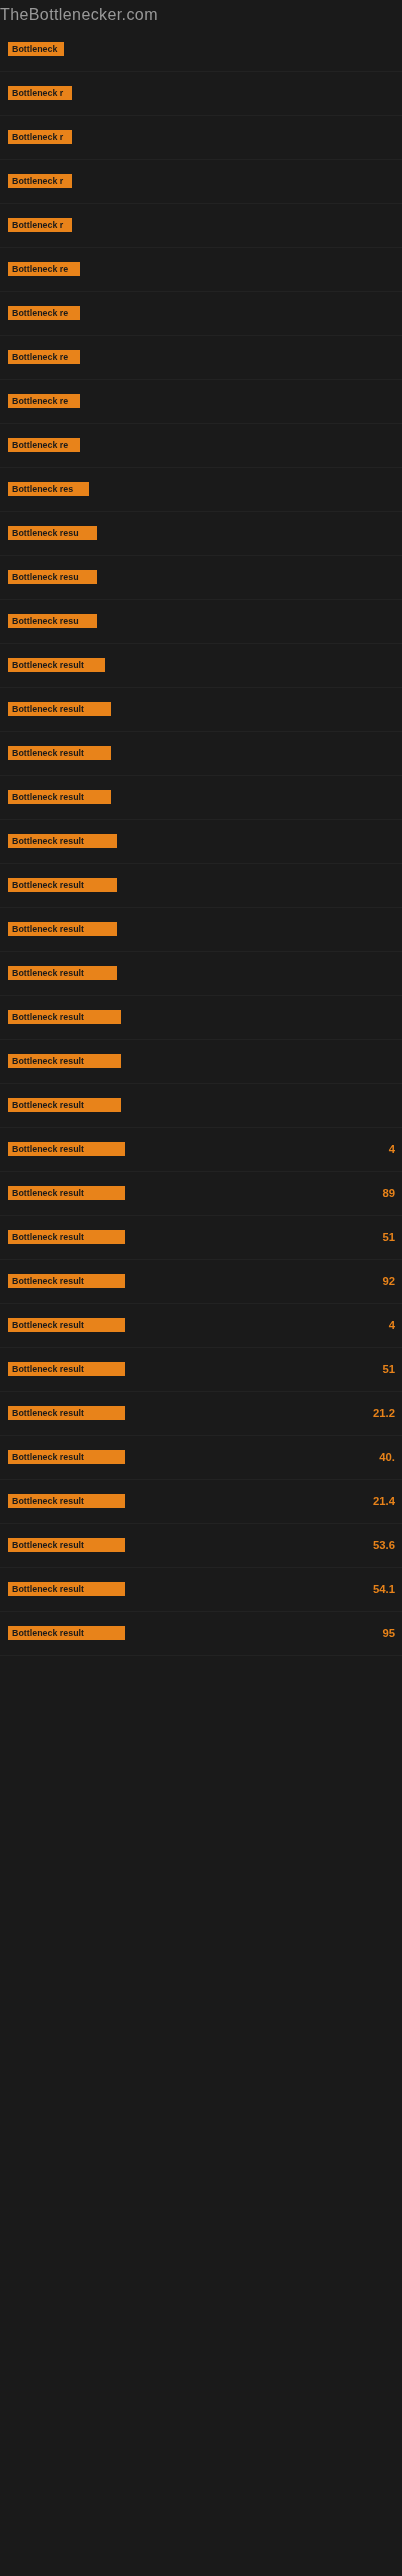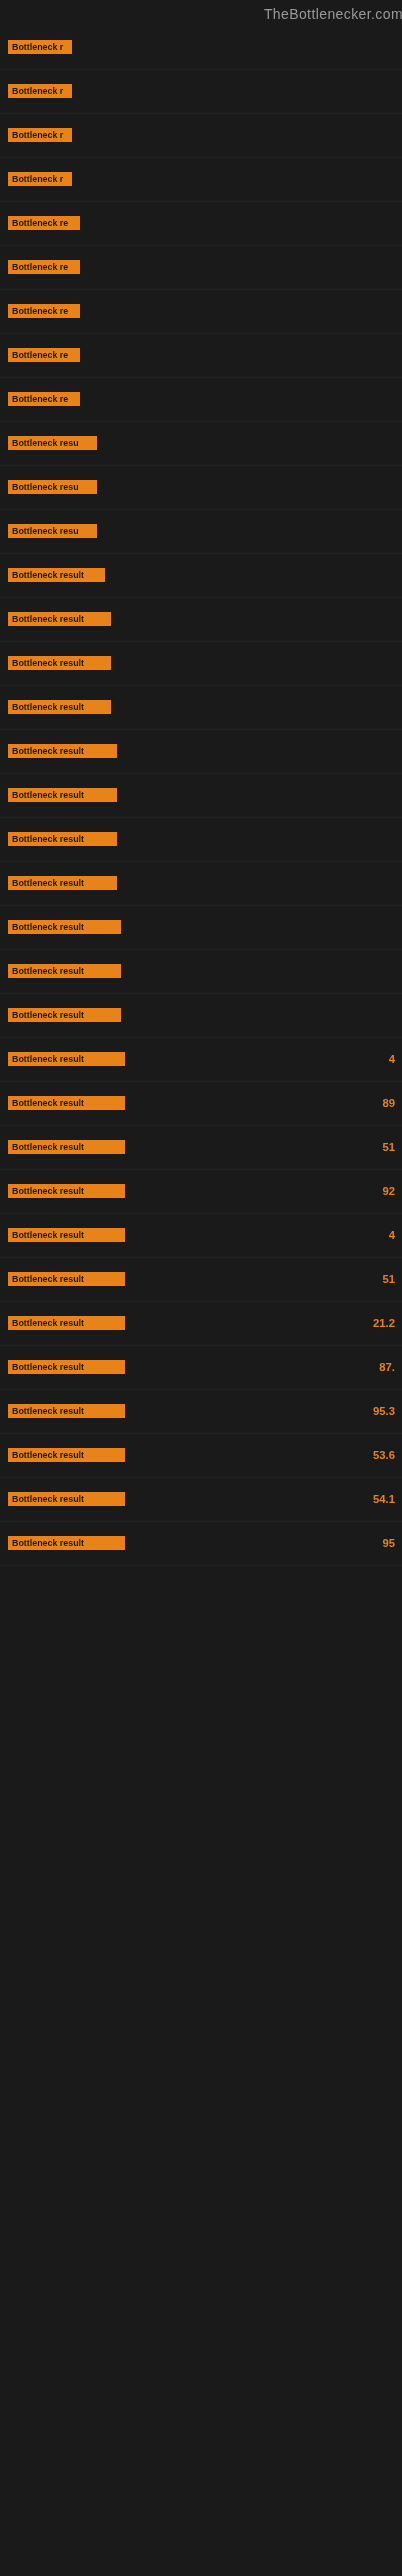--- a/index.html
+++ b/index.html
@@ -4,23 +4,23 @@
   <style>
     * { margin: 0; padding: 0; box-sizing: border-box; }
     body {
       background-color: #1a1a1a;
       font-family: Arial, sans-serif;
       width: 403px;
       min-height: 2576px;
       position: relative;
     }
     .site-title {
-      text-align: right;
+      text-align: left;
       color: #999;
-      font-size: 14px;
+      font-size: 16px;
       padding: 6.4px 0 3.2px 0;
       letter-spacing: 0.4px;
     }
     .row {
       display: flex;
       align-items: center;
       padding: 4.8px 8px;
       border-bottom: 0.8px solid #222;
       min-height: 44px;
     }
@@ -43,20 +43,23 @@
       white-space: nowrap;
     }
   </style>
 </head>
 <body>
 
 <div class="site-title">TheBottlenecker.com</div>
 
 <div id="rows-container">
     <div class="row">
+      <div class="label-box" style="width: 56px;">Bottleneck</div>
+    </div>
+    <div class="row">
       <div class="label-box" style="width: 64px;">Bottleneck r</div>
     </div>
     <div class="row">
       <div class="label-box" style="width: 64px;">Bottleneck r</div>
     </div>
     <div class="row">
       <div class="label-box" style="width: 64px;">Bottleneck r</div>
     </div>
     <div class="row">
       <div class="label-box" style="width: 64px;">Bottleneck r</div>
@@ -68,20 +71,23 @@
       <div class="label-box" style="width: 72px;">Bottleneck re</div>
     </div>
     <div class="row">
       <div class="label-box" style="width: 72px;">Bottleneck re</div>
     </div>
     <div class="row">
       <div class="label-box" style="width: 72px;">Bottleneck re</div>
     </div>
     <div class="row">
       <div class="label-box" style="width: 72px;">Bottleneck re</div>
+    </div>
+    <div class="row">
+      <div class="label-box" style="width: 81px;">Bottleneck res</div>
     </div>
     <div class="row">
       <div class="label-box" style="width: 89px;">Bottleneck resu</div>
     </div>
     <div class="row">
       <div class="label-box" style="width: 89px;">Bottleneck resu</div>
     </div>
     <div class="row">
       <div class="label-box" style="width: 89px;">Bottleneck resu</div>
     </div>
@@ -141,25 +147,25 @@
     <div class="row">
       <div class="label-box" style="width: 117px;">Bottleneck result</div>
       <div class="value-text">51</div>
     </div>
     <div class="row">
       <div class="label-box" style="width: 117px;">Bottleneck result</div>
       <div class="value-text">21.2</div>
     </div>
     <div class="row">
       <div class="label-box" style="width: 117px;">Bottleneck result</div>
-      <div class="value-text">87.</div>
+      <div class="value-text">40.</div>
     </div>
     <div class="row">
       <div class="label-box" style="width: 117px;">Bottleneck result</div>
-      <div class="value-text">95.3</div>
+      <div class="value-text">21.4</div>
     </div>
     <div class="row">
       <div class="label-box" style="width: 117px;">Bottleneck result</div>
       <div class="value-text">53.6</div>
     </div>
     <div class="row">
       <div class="label-box" style="width: 117px;">Bottleneck result</div>
       <div class="value-text">54.1</div>
     </div>
     <div class="row">

